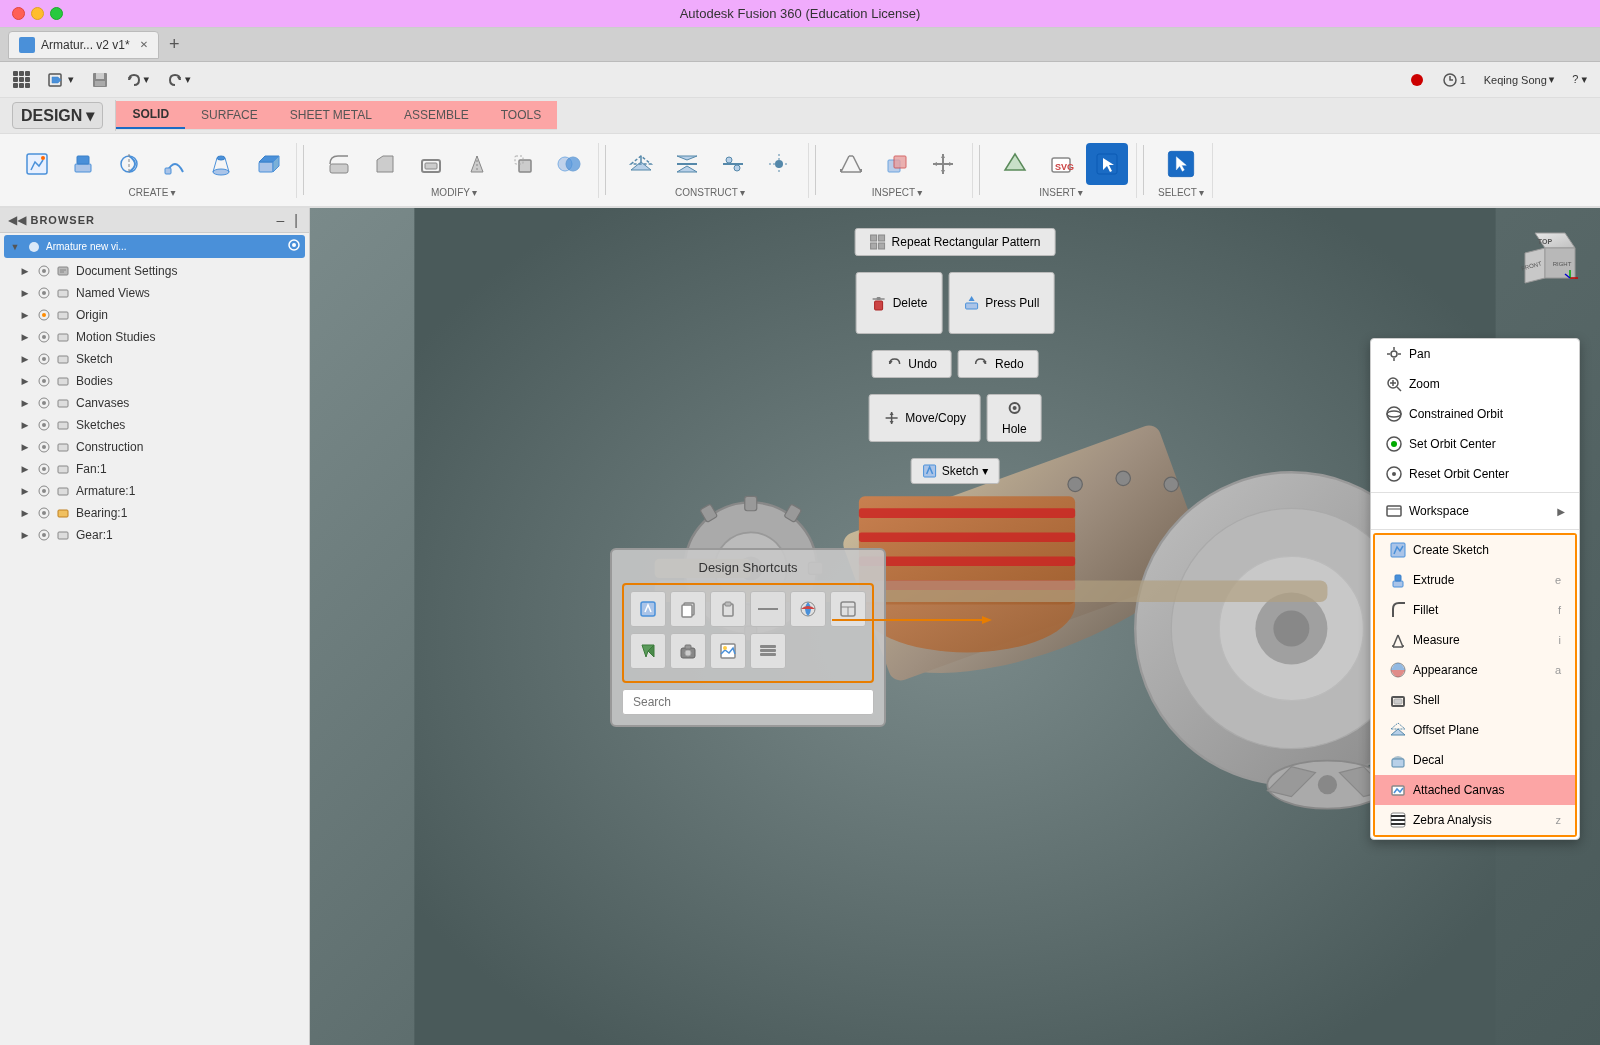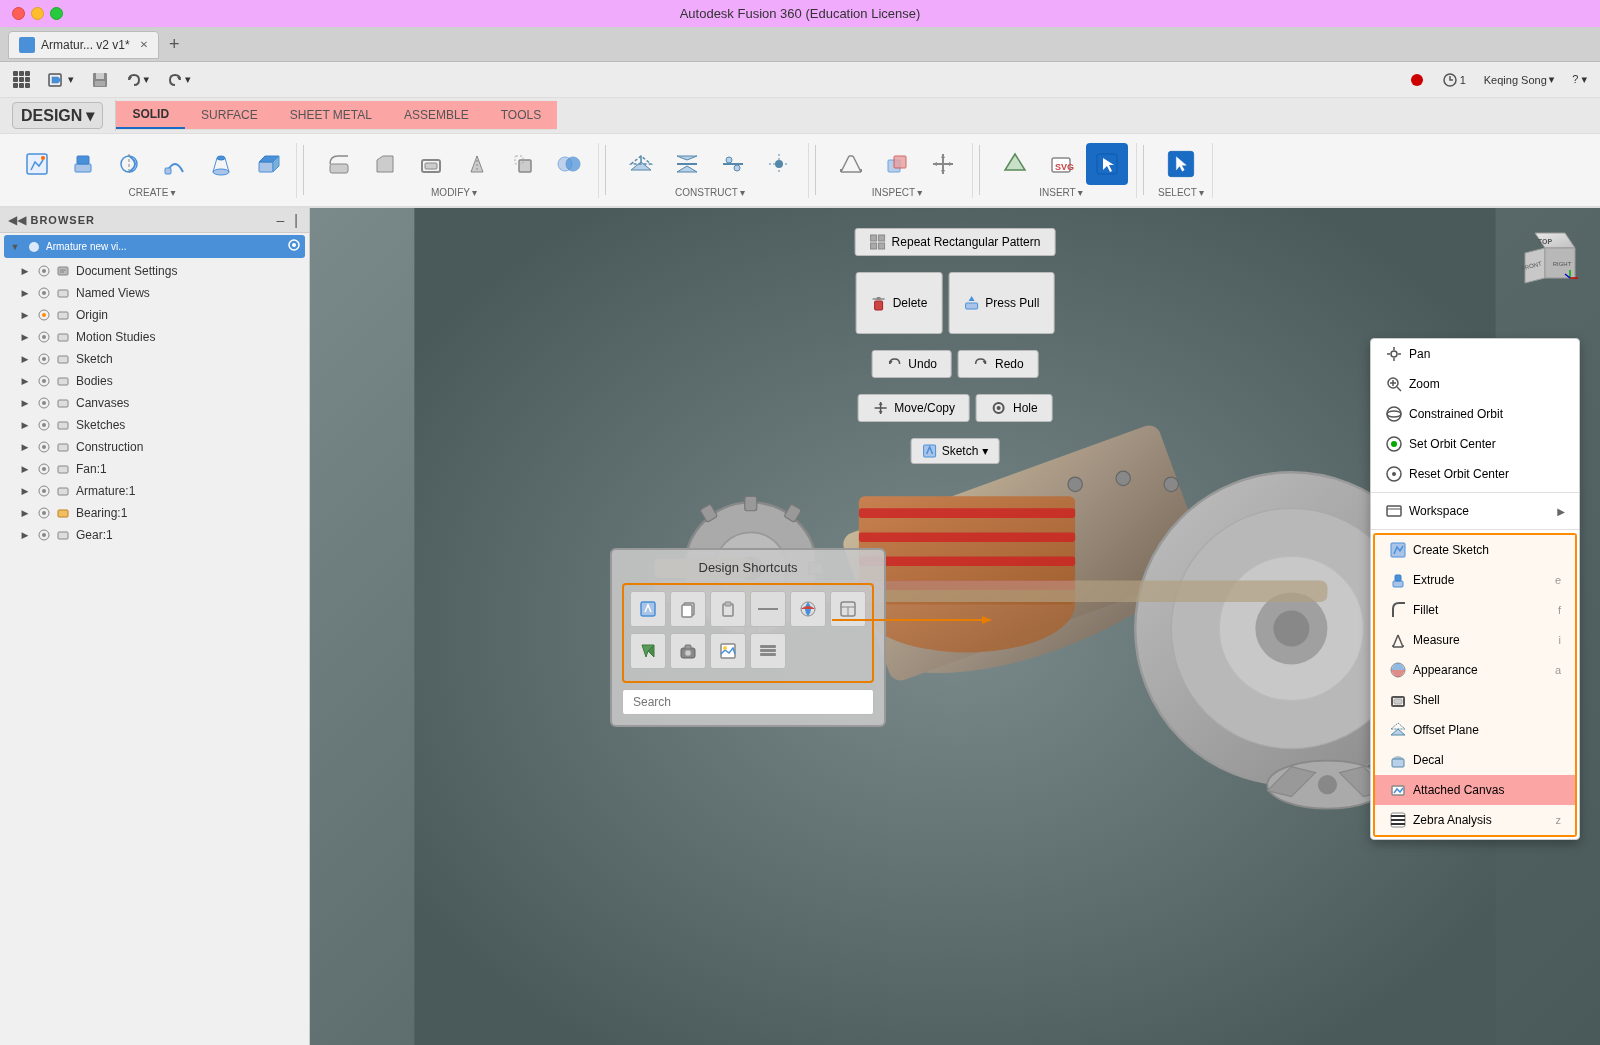--- a/index.html
+++ b/index.html
@@ -777,21 +777,21 @@
       </div>
       <div style="display:flex; gap:6px; justify-content:center;">
         <button style="background:#e8e8e8; border:1px solid #bbb; border-radius:3px; padding:5px 14px; font-size:12px; cursor:pointer; display:flex; align-items:center; gap:6px;">
           <svg width="16" height="16" viewBox="0 0 16 16">
               <path d="M8 2 L8 14 M2 8 L14 8" stroke="#555" stroke-width="1.5"></path>
               <polygon points="8,2 6,5 10,5" fill="#555"></polygon>
               <polygon points="8,14 6,11 10,11" fill="#555"></polygon>
             </svg>
           <span>Move/Copy</span>
         </button>
-        <button style="background:#e8e8e8; border:1px solid #bbb; border-radius:3px; padding:5px 14px; font-size:12px; cursor:pointer; display:flex; align-items:center; gap:6px;">
+        <button style="background:#e8e8e8; border:1px solid #bbb; border-radius:3px; padding:5px 14px; font-size:12px; cursor:pointer; display:flex; align-items:center; gap:6px;flex-direction:column;">
           <svg width="16" height="16" viewBox="0 0 16 16">
               <ellipse cx="8" cy="8" rx="5" ry="5" fill="none" stroke="#555" stroke-width="2"></ellipse>
               <ellipse cx="8" cy="8" rx="2" ry="2" fill="#555"></ellipse>
             </svg>
           <span>Hole</span>
         </button>
       </div>
       <div style="display:flex; justify-content:center;">
         <div style="background:#e8e8e8; border:1px solid #bbb; border-radius:3px; padding:4px 10px; font-size:12px; cursor:pointer; display:flex; align-items:center; gap:4px;">
           <svg width="16" height="16" viewBox="0 0 16 16">

